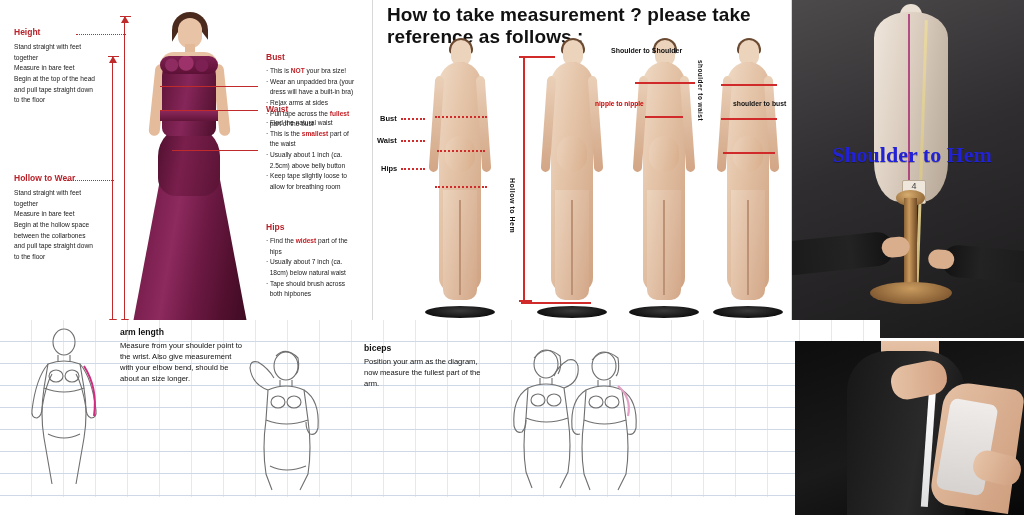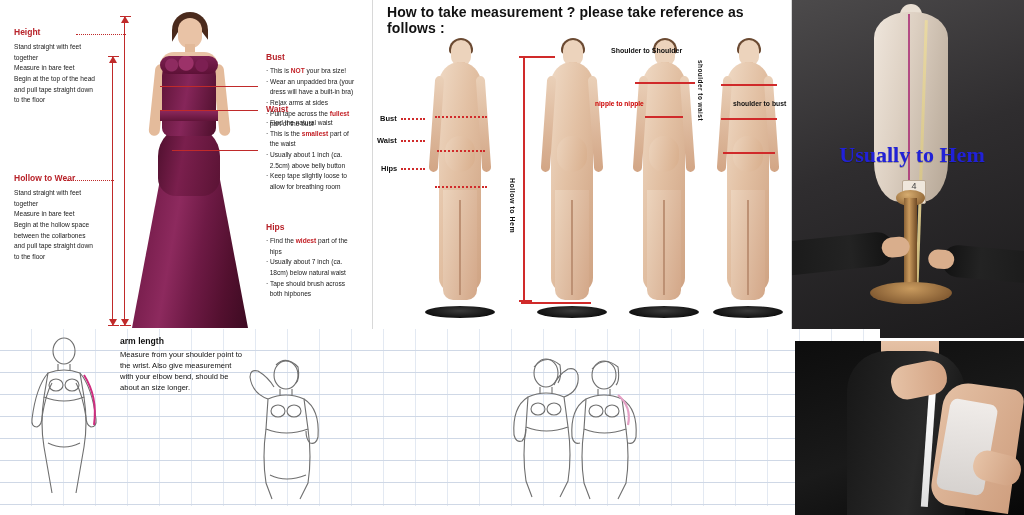--- a/index.html
+++ b/index.html
@@ -170,21 +170,21 @@
     position: absolute;
     left: 373px; top: 0;
     width: 418px; height: 338px;
     background: #ffffff;
     border-right: 1px solid #d8d8d8;
     overflow: hidden;
   }
   #how-title {
     position: absolute;
     left: 14px; top: 4px;
-    font-size: 14px;
+    font-size: 19px;
     font-weight: bold;
     color: #111;
     letter-spacing: .1px;
   }
   .mann {
     position: absolute;
     top: 40px;
     width: 78px; height: 282px;
   }
   .mann .body {
@@ -397,21 +397,21 @@
     font-size: 22px;
     font-weight: bold;
     color: #2121d8;
     text-shadow: 0 1px 0 rgba(0,0,0,.25);
     font-family: "Liberation Serif", serif;
   }
 
   
   #bottom {
     position: absolute;
-    left: 0; top: 329px;
+    left: 0; top: 320px;
     width: 880px; height: 177px;
     background:
       repeating-linear-gradient(to bottom, transparent 0 21px, #cfd8e6 21px 22px),
       repeating-linear-gradient(to right, transparent 0 31px, #e3e9f2 31px 32px),
       #ffffff;
   }
   .note-block {
     position: absolute;
     font-size: 7.6px;
     line-height: 1.45;
@@ -673,21 +673,21 @@
     <div class="df-label">4</div>
     <div class="df-knob"></div>
     <div class="df-stand"></div>
     <div class="df-foot"></div>
     <div class="hand-l">
         <span class="skin"></span>
       </div>
     <div class="hand-r">
         <span class="skin"></span>
       </div>
-    <div id="hem-title">Usually to Hem</div>
+    <div id="hem-title">Shoulder to Hem</div>
   </div>
 
   <div id="bottom">
 
     <div class="fig" style="left:18px; top:6px;">
       <svg width="92" height="160" viewBox="0 0 92 160">
         <g fill="none" stroke="#6f6f6f" stroke-width="1.1">
           <ellipse cx="46" cy="16" rx="11" ry="13"></ellipse>
           <path d="M40 29 L40 36 M52 29 L52 36"></path>
           <path d="M30 38 Q46 32 62 38 L66 62 Q46 70 26 62 Z"></path>
@@ -716,20 +716,24 @@
           <path d="M40 46 Q24 40 22 24 Q22 16 30 18 Q40 24 46 34"></path>
           <path d="M76 46 Q92 56 90 84 Q88 92 82 90 Q78 86 78 78"></path>
           <path d="M38 76 Q34 104 38 130 L44 146 M80 76 Q84 104 80 130 L72 146"></path>
           <path d="M42 122 Q58 130 78 122"></path>
           <ellipse cx="50" cy="58" rx="7" ry="6"></ellipse>
           <ellipse cx="66" cy="58" rx="7" ry="6"></ellipse>
         </g>
       </svg>
     </div>
 
+    <div class="note-block" style="left:364px; top:22px; width:126px;">
+      <span class="ttl">biceps</span>
+      <span>Position your arm as the diagram, now measure the fullest part of the arm.</span>
+    </div>
 
     <div class="fig" style="left:500px; top:20px;">
       <svg width="92" height="150" viewBox="0 0 92 150">
         <g fill="none" stroke="#6f6f6f" stroke-width="1.1">
           <ellipse cx="46" cy="24" rx="12" ry="14"></ellipse>
           <path d="M34 18 Q46 4 60 16 Q62 28 58 34"></path>
           <path d="M40 38 L40 44 M52 38 L52 44"></path>
           <path d="M28 48 Q46 40 64 48 L68 78 Q46 86 26 78 Z"></path>
           <path d="M64 48 Q80 42 78 26 Q76 18 68 20 Q58 26 54 36"></path>
           <path d="M28 48 Q12 58 14 86 Q16 94 22 92 Q26 88 26 80"></path>

